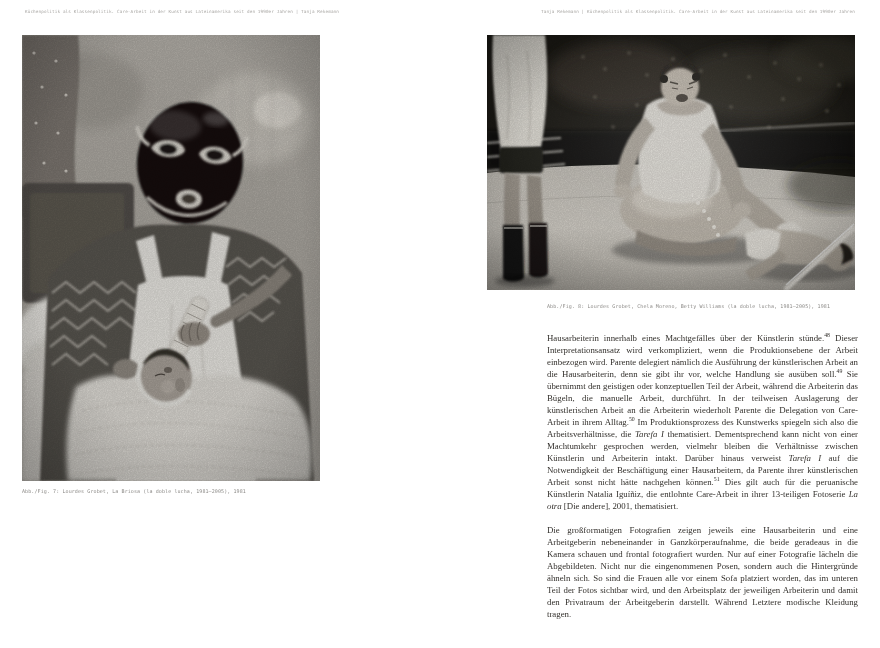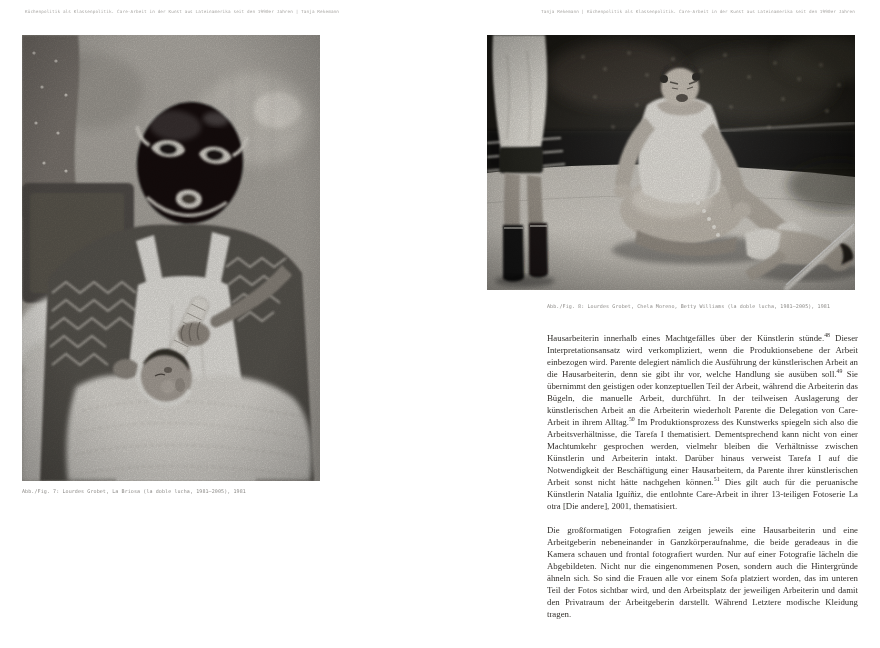--- a/index.html
+++ b/index.html
@@ -20,21 +20,21 @@
   .photo{position:absolute;display:block;}
   .photo7{left:22px;top:35px;width:298px;height:446px;}
   .photo8{left:487px;top:35px;width:368px;height:255px;}
   .caption{position:absolute;font-family:"DejaVu Sans Mono",monospace;font-size:5px;
            line-height:7px;letter-spacing:.1px;color:var(--caption-text);white-space:nowrap;}
   .cap7{left:22px;top:488px;}
   .cap8{left:547px;top:303px;}
   .body-text{position:absolute;left:547px;top:332px;width:311px;color:var(--body-text);}
   .body-para{margin:0 0 12px 0;font-size:8.8px;line-height:12px;text-align:justify;
              text-justify:inter-word;hyphens:auto;-webkit-hyphens:auto;}
-  .body-para .it{}
+  .body-para .it{font-style:italic;}
   .body-para sup{font-size:5.8px;line-height:0;}
   .folio{position:absolute;top:654px;font-size:10.5px;letter-spacing:.6px;color:var(--folio-text);}
   .folio-left{left:22px;}
   .folio-right{right:25px;}
 </style>
 </head>
 <body>
 
 <div class="spread">
 

